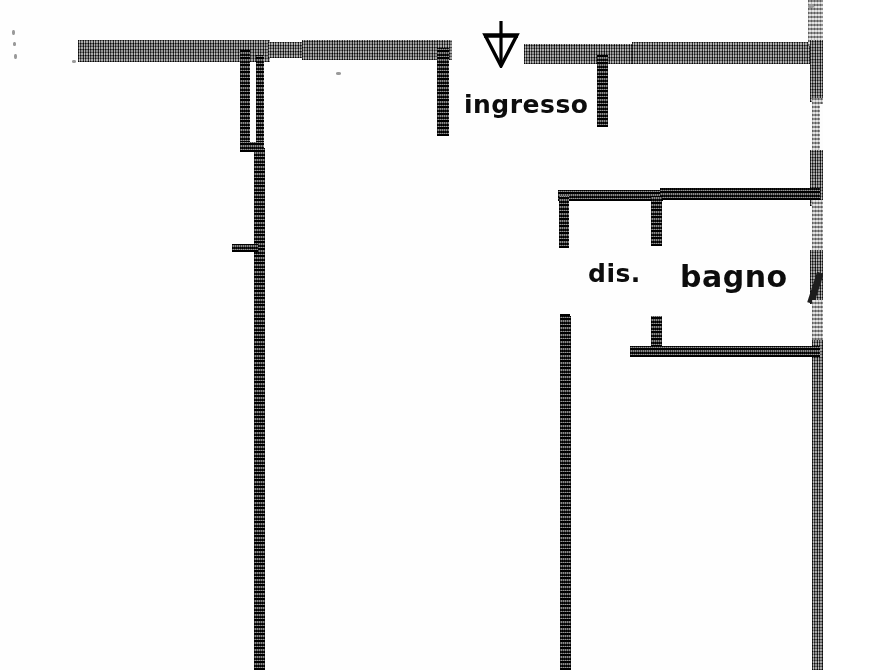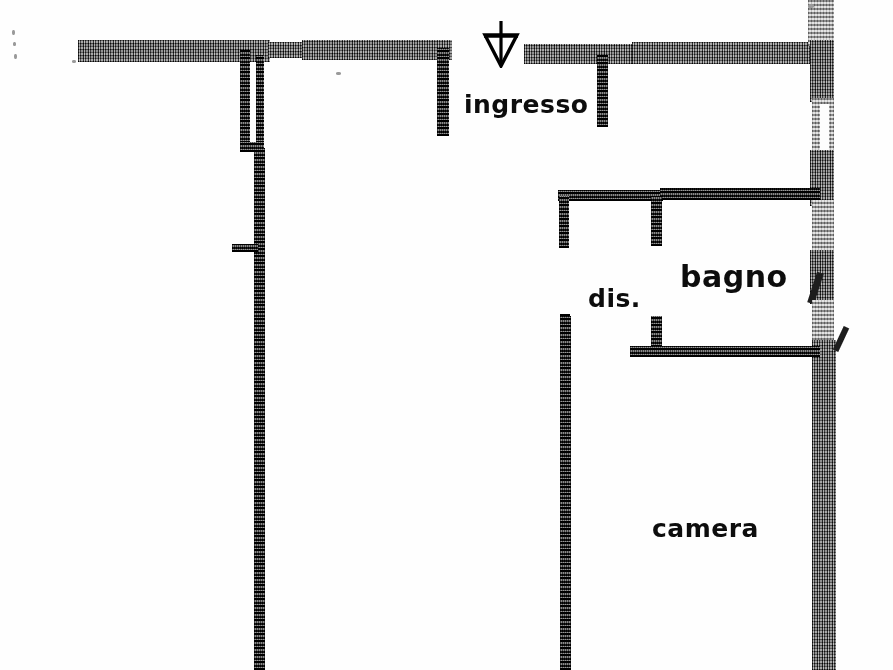--- a/index.html
+++ b/index.html
@@ -2,21 +2,21 @@
 <html><head>
 <meta charset="utf-8">
 <style>
   html, body {
     margin: 0;
     padding: 0;
     background: #ffffff;
   }
   #plan {
     position: relative;
-    width: 893px;
+    width: 823px;
     height: 670px;
     background: #fefefe;
     overflow: hidden;
     font-family: "DejaVu Sans", sans-serif;
   }
 
   
   .room-label {
     position: absolute;
     color: #0d0d0d;
@@ -155,20 +155,19 @@
       <line x1="20" y1="1" x2="20" y2="46" stroke="#000000" stroke-width="3.2"></line>
 
       <line x1="3" y1="16" x2="37" y2="16" stroke="#000000" stroke-width="3.6"></line>
 
       <polygon points="4,15 36,15 20,46" fill="none" stroke="#000000" stroke-width="3.4" stroke-linejoin="miter"></polygon>
     </svg>
   </div>
 
   <div class="room-label" style="left:464px; top:92px;  font-size:25px;">ingresso</div>
 
-  <div class="room-label" style="left:588px; top:261px; font-size:25px;margin-top:25px;">dis.</div>
+  <div class="room-label" style="left:588px; top:261px; font-size:25px;">dis.</div>
 
   <div class="room-label" style="left:680px; top:262px; font-size:30px;">bagno</div>
 
 
-  <div class="room-label" style="left:652px; top:516px; font-size:25px;">camera</div>
 
 </div>
 
 </body></html>

